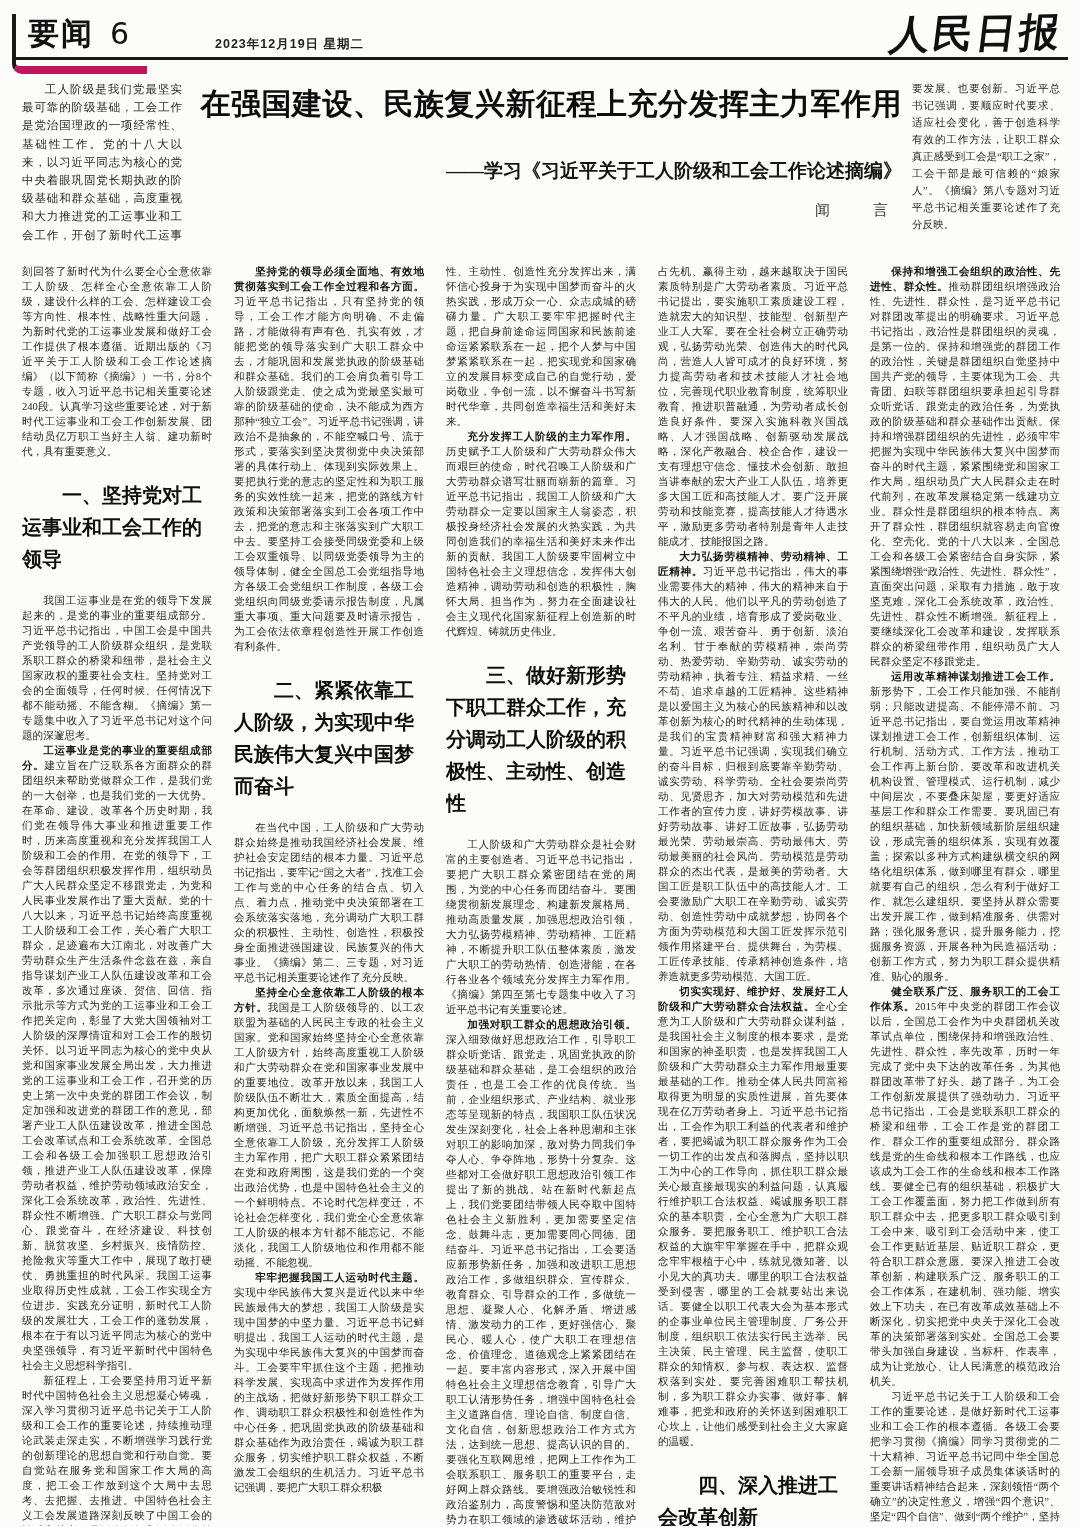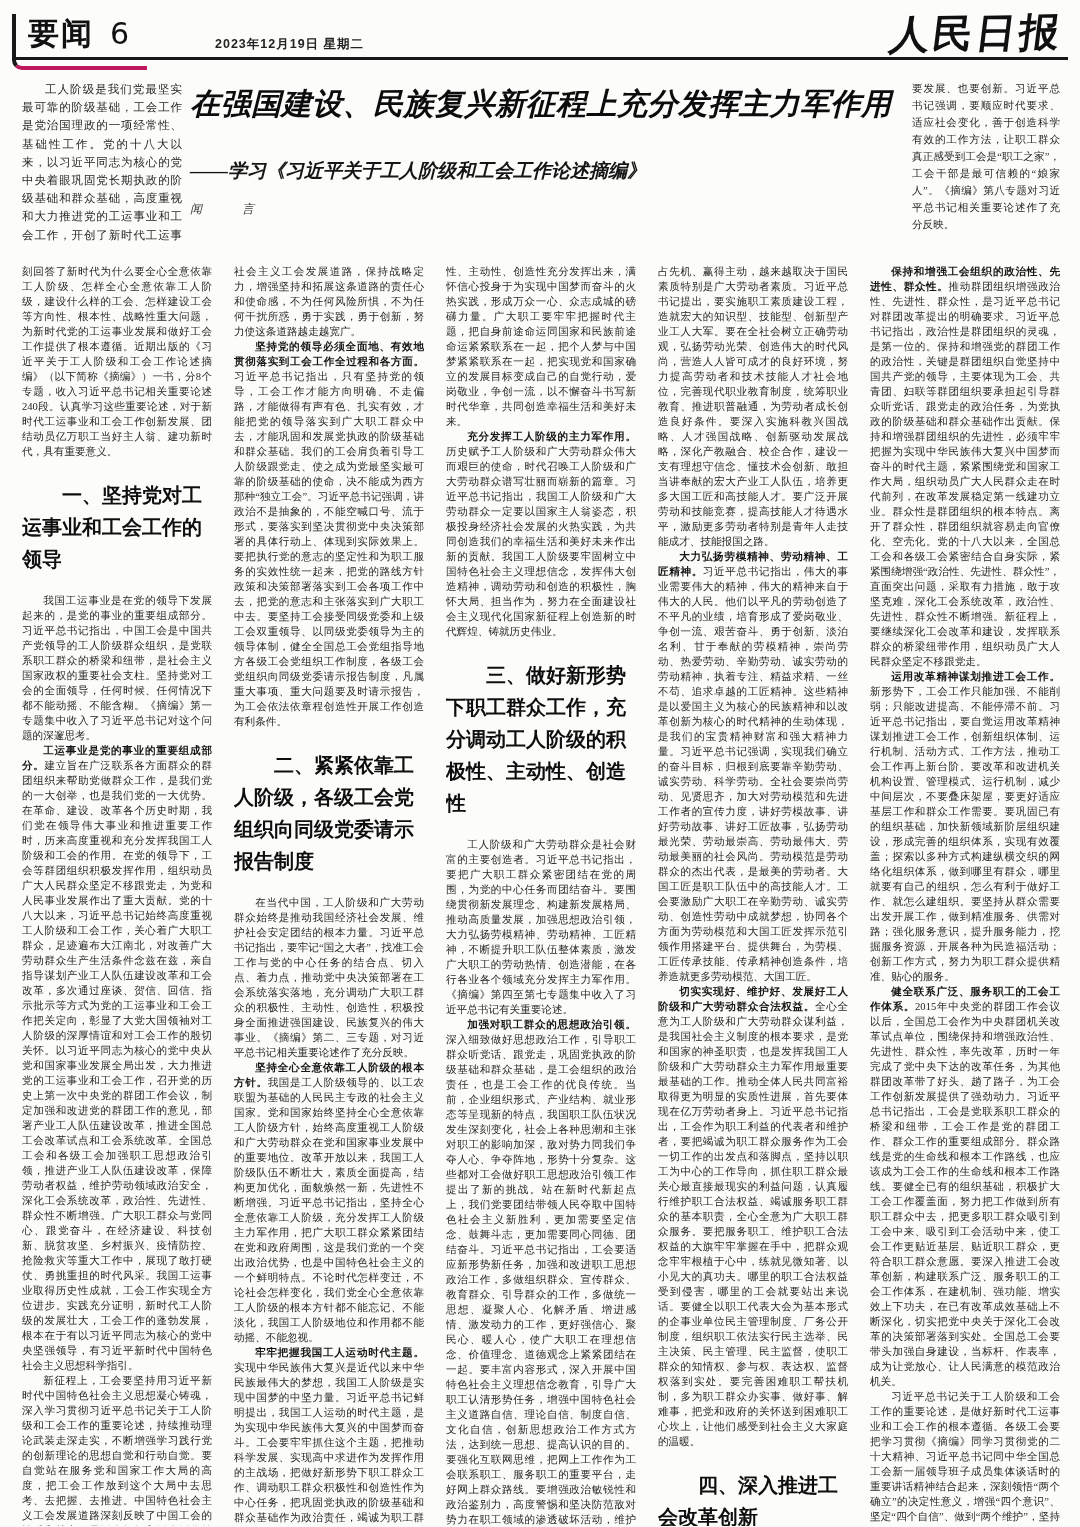--- a/index.html
+++ b/index.html
@@ -1,36 +1,36 @@
 <!DOCTYPE html>
 <html><head>
 <meta charset="utf-8">
 <style>
   html,body{margin:0;padding:0;background:#e9e9e6;}
   .page{position:relative;width:1080px;height:1527px;margin:0 auto;background:#fcfcfa;
         font-family:"Liberation Serif","DejaVu Serif",serif;color:#242424;overflow:hidden;}
   
   .header-rule{position:absolute;left:16px;right:12px;top:57px;height:3px;background:#181818;}
   .yw-box{position:absolute;left:12px;top:14px;height:52px;padding:0 18px 0 12px;
-          border-left:4px solid #181818;border-bottom:4px solid #be185d;
+          border-left:4px solid #181818;border-bottom:8px solid #be185d;
           border-bottom-left-radius:10px;display:flex;align-items:flex-start;gap:16px;}
   .section-label{font-family:"Liberation Sans","DejaVu Sans",sans-serif;font-weight:700;
                  font-size:31px;line-height:40px;letter-spacing:2px;color:#111;}
   .page-number{font-family:"DejaVu Sans",sans-serif;font-weight:500;font-size:30px;line-height:40px;color:#111;}
   .pub-date{position:absolute;left:215px;top:36px;font-family:"Liberation Sans",sans-serif;
             font-weight:700;font-size:12.5px;color:#222;letter-spacing:1px;}
   .masthead{position:absolute;right:18px;top:6px;font-family:"DejaVu Serif",serif;font-weight:700;
             font-size:40px;letter-spacing:3px;color:#101010;transform:skewX(-8deg) rotate(-1deg);}
   
-  .headline-block{position:absolute;left:190px;top:86px;width:712px;text-align:left;font-style:italic;}
+  .headline-block{position:absolute;left:190px;top:86px;width:712px;text-align:right;}
   .main-title{font-family:"Liberation Sans","DejaVu Sans",sans-serif;font-weight:900;
               font-size:30px;line-height:1.2;letter-spacing:0.5px;color:#0c0c0c;}
   .sub-title{margin-top:36px;font-family:"Liberation Serif",serif;font-weight:700;
              font-size:19px;color:#151515;}
-  .byline{margin-top:17px;font-size:12px;letter-spacing:14px;color:#3a3a3a;}
+  .byline{margin-top:17px;font-size:15px;letter-spacing:14px;color:#3a3a3a;}
   
   .intro-col{position:absolute;left:22px;top:80px;width:160px;height:164px;overflow:hidden;
              font-size:11.5px;line-height:18.2px;text-align:justify;text-indent:2em;color:#262626;}
   .topright-col{position:absolute;left:912px;top:80px;width:148px;height:164px;overflow:hidden;
              font-size:10.6px;line-height:17px;text-align:justify;color:#262626;}
   
   .col{position:absolute;top:264px;width:190px;height:1262px;overflow:hidden;
        font-size:10.6px;line-height:15px;text-align:justify;color:#262626;}
   .col-1{left:22px;} .col-2{left:234px;} .col-3{left:446px;} .col-4{left:658px;} .col-5{left:870px;}
   .para{margin:0;text-indent:2em;}
@@ -65,23 +65,22 @@
   <div class="topright-col">要发展、也要创新。习近平总书记强调，要顺应时代要求、适应社会变化，善于创造科学有效的工作方法，让职工群众真正感受到工会是“职工之家”，工会干部是最可信赖的“娘家人”。《摘编》第八专题对习近平总书记相关重要论述作了充分反映。</div>
 
   <div class="col col-1">
       <p class="para cont">刻回答了新时代为什么要全心全意依靠工人阶级、怎样全心全意依靠工人阶级，建设什么样的工会、怎样建设工会等方向性、根本性、战略性重大问题，为新时代党的工运事业发展和做好工会工作提供了根本遵循。近期出版的《习近平关于工人阶级和工会工作论述摘编》（以下简称《摘编》）一书，分8个专题，收入习近平总书记相关重要论述240段。认真学习这些重要论述，对于新时代工运事业和工会工作创新发展、团结动员亿万职工当好主人翁、建功新时代，具有重要意义。</p>
       <div class="sec-h">一、坚持党对工运事业和工会工作的领导</div>
       <p class="para">我国工运事业是在党的领导下发展起来的，是党的事业的重要组成部分。习近平总书记指出，中国工会是中国共产党领导的工人阶级群众组织，是党联系职工群众的桥梁和纽带，是社会主义国家政权的重要社会支柱。坚持党对工会的全面领导，任何时候、任何情况下都不能动摇、不能含糊。《摘编》第一专题集中收入了习近平总书记对这个问题的深邃思考。</p>
       <p class="para"><b class="lead">工运事业是党的事业的重要组成部分。</b>建立旨在广泛联系各方面群众的群团组织来帮助党做群众工作，是我们党的一大创举，也是我们党的一大优势。在革命、建设、改革各个历史时期，我们党在领导伟大事业和推进重要工作时，历来高度重视和充分发挥我国工人阶级和工会的作用。在党的领导下，工会等群团组织积极发挥作用，组织动员广大人民群众坚定不移跟党走，为党和人民事业发展作出了重大贡献。党的十八大以来，习近平总书记始终高度重视工人阶级和工会工作，关心着广大职工群众，足迹遍布大江南北，对改善广大劳动群众生产生活条件念兹在兹，亲自指导谋划产业工人队伍建设改革和工会改革，多次通过座谈、贺信、回信、指示批示等方式为党的工运事业和工会工作把关定向，彰显了大党大国领袖对工人阶级的深厚情谊和对工会工作的殷切关怀。以习近平同志为核心的党中央从党和国家事业发展全局出发，大力推进党的工运事业和工会工作，召开党的历史上第一次中央党的群团工作会议，制定加强和改进党的群团工作的意见，部署产业工人队伍建设改革，推进全国总工会改革试点和工会系统改革。全国总工会和各级工会加强职工思想政治引领，推进产业工人队伍建设改革，保障劳动者权益，维护劳动领域政治安全，深化工会系统改革，政治性、先进性、群众性不断增强。广大职工群众与党同心、跟党奋斗，在经济建设、科技创新、脱贫攻坚、乡村振兴、疫情防控、抢险救灾等重大工作中，展现了敢打硬仗、勇挑重担的时代风采。我国工运事业取得历史性成就，工会工作实现全方位进步。实践充分证明，新时代工人阶级的发展壮大，工会工作的蓬勃发展，根本在于有以习近平同志为核心的党中央坚强领导，有习近平新时代中国特色社会主义思想科学指引。</p>
       <p class="para">新征程上，工会要坚持用习近平新时代中国特色社会主义思想凝心铸魂，深入学习贯彻习近平总书记关于工人阶级和工会工作的重要论述，持续推动理论武装走深走实，不断增强学习践行党的创新理论的思想自觉和行动自觉。要自觉站在服务党和国家工作大局的高度，把工会工作放到这个大局中去思考、去把握、去推进。中国特色社会主义工会发展道路深刻反映了中国工会的性质和特点，是工会组织和工会工作始终沿着正确方向前进的重要保证。坚持党的领导，就要坚持中国特色</p>
     </div>
   <div class="col col-2">
-      <p class="para cont">社会主义工会发展道路，保持战略定力，增强坚持和拓展这条道路的责任心和使命感，不为任何风险所惧，不为任何干扰所惑，勇于实践，勇于创新，努力使这条道路越走越宽广。</p>
       <p class="para"><b class="lead">坚持党的领导必须全面地、有效地贯彻落实到工会工作全过程和各方面。</b>习近平总书记指出，只有坚持党的领导，工会工作才能方向明确、不走偏路，才能做得有声有色、扎实有效，才能把党的领导落实到广大职工群众中去，才能巩固和发展党执政的阶级基础和群众基础。我们的工会肩负着引导工人阶级跟党走、使之成为党最坚实最可靠的阶级基础的使命，决不能成为西方那种“独立工会”。习近平总书记强调，讲政治不是抽象的，不能空喊口号、流于形式，要落实到坚决贯彻党中央决策部署的具体行动上、体现到实际效果上。要把执行党的意志的坚定性和为职工服务的实效性统一起来，把党的路线方针政策和决策部署落实到工会各项工作中去，把党的意志和主张落实到广大职工中去。要坚持工会接受同级党委和上级工会双重领导、以同级党委领导为主的领导体制，健全全国总工会党组指导地方各级工会党组织工作制度，各级工会党组织向同级党委请示报告制度，凡属重大事项、重大问题要及时请示报告，为工会依法依章程创造性开展工作创造有利条件。</p>
-      <div class="sec-h">二、紧紧依靠工人阶级，各级工会党组织向同级党委请示报告制度</div>
+      <div class="sec-h">二、紧紧依靠工人阶级，为实现中华民族伟大复兴中国梦而奋斗</div>
       <p class="para">在当代中国，工人阶级和广大劳动群众始终是推动我国经济社会发展、维护社会安定团结的根本力量。习近平总书记指出，要牢记“国之大者”，找准工会工作与党的中心任务的结合点、切入点、着力点，推动党中央决策部署在工会系统落实落地，充分调动广大职工群众的积极性、主动性、创造性，积极投身全面推进强国建设、民族复兴的伟大事业。《摘编》第二、三专题，对习近平总书记相关重要论述作了充分反映。</p>
       <p class="para"><b class="lead">坚持全心全意依靠工人阶级的根本方针。</b>我国是工人阶级领导的、以工农联盟为基础的人民民主专政的社会主义国家。党和国家始终坚持全心全意依靠工人阶级方针，始终高度重视工人阶级和广大劳动群众在党和国家事业发展中的重要地位。改革开放以来，我国工人阶级队伍不断壮大，素质全面提高，结构更加优化，面貌焕然一新，先进性不断增强。习近平总书记指出，坚持全心全意依靠工人阶级，充分发挥工人阶级主力军作用，把广大职工群众紧紧团结在党和政府周围，这是我们党的一个突出政治优势，也是中国特色社会主义的一个鲜明特点。不论时代怎样变迁，不论社会怎样变化，我们党全心全意依靠工人阶级的根本方针都不能忘记、不能淡化，我国工人阶级地位和作用都不能动摇、不能忽视。</p>
       <p class="para"><b class="lead">牢牢把握我国工人运动时代主题。</b>实现中华民族伟大复兴是近代以来中华民族最伟大的梦想，我国工人阶级是实现中国梦的中坚力量。习近平总书记鲜明提出，我国工人运动的时代主题，是为实现中华民族伟大复兴的中国梦而奋斗。工会要牢牢抓住这个主题，把推动科学发展、实现高中求进作为发挥作用的主战场，把做好新形势下职工群众工作、调动职工群众积极性和创造性作为中心任务，把巩固党执政的阶级基础和群众基础作为政治责任，竭诚为职工群众服务，切实维护职工群众权益，不断激发工会组织的生机活力。习近平总书记强调，要把广大职工群众积极</p>
     </div>
   <div class="col col-3">
       <p class="para cont">性、主动性、创造性充分发挥出来，满怀信心投身于为实现中国梦而奋斗的火热实践，形成万众一心、众志成城的磅礴力量。广大职工要牢牢把握时代主题，把自身前途命运同国家和民族前途命运紧紧联系在一起，把个人梦与中国梦紧紧联系在一起，把实现党和国家确立的发展目标变成自己的自觉行动，爱岗敬业，争创一流，以不懈奋斗书写新时代华章，共同创造幸福生活和美好未来。</p>
       <p class="para"><b class="lead">充分发挥工人阶级的主力军作用。</b>历史赋予工人阶级和广大劳动群众伟大而艰巨的使命，时代召唤工人阶级和广大劳动群众谱写壮丽而崭新的篇章。习近平总书记指出，我国工人阶级和广大劳动群众一定要以国家主人翁姿态，积极投身经济社会发展的火热实践，为共同创造我们的幸福生活和美好未来作出新的贡献。我国工人阶级要牢固树立中国特色社会主义理想信念，发挥伟大创造精神，调动劳动和创造的积极性，胸怀大局、担当作为，努力在全面建设社会主义现代化国家新征程上创造新的时代辉煌、铸就历史伟业。</p>
       <div class="sec-h">三、做好新形势下职工群众工作，充分调动工人阶级的积极性、主动性、创造性</div>
       <p class="para">工人阶级和广大劳动群众是社会财富的主要创造者。习近平总书记指出，要把广大职工群众紧密团结在党的周围，为党的中心任务而团结奋斗。要围绕贯彻新发展理念、构建新发展格局、推动高质量发展，加强思想政治引领，大力弘扬劳模精神、劳动精神、工匠精神，不断提升职工队伍整体素质，激发广大职工的劳动热情、创造潜能，在各行各业各个领域充分发挥主力军作用。《摘编》第四至第七专题集中收入了习近平总书记有关重要论述。</p>
       <p class="para"><b class="lead">加强对职工群众的思想政治引领。</b>深入细致做好思想政治工作，引导职工群众听党话、跟党走，巩固党执政的阶级基础和群众基础，是工会组织的政治责任，也是工会工作的优良传统。当前，企业组织形式、产业结构、就业形态等呈现新的特点，我国职工队伍状况发生深刻变化，社会上各种思潮和主张对职工的影响加深，敌对势力同我们争夺人心、争夺阵地，形势十分复杂。这些都对工会做好职工思想政治引领工作提出了新的挑战。站在新时代新起点上，我们党要团结带领人民夺取中国特色社会主义新胜利，更加需要坚定信念、鼓舞斗志，更加需要同心同德、团结奋斗。习近平总书记指出，工会要适应新形势新任务，加强和改进职工思想政治工作，多做组织群众、宣传群众、教育群众、引导群众的工作，多做统一思想、凝聚人心、化解矛盾、增进感情、激发动力的工作，更好强信心、聚民心、暖人心，使广大职工在理想信念、价值理念、道德观念上紧紧团结在一起。要丰富内容形式，深入开展中国特色社会主义理想信念教育，引导广大职工认清形势任务，增强中国特色社会主义道路自信、理论自信、制度自信、文化自信，创新思想政治工作方式方法，达到统一思想、提高认识的目的。要强化互联网思维，把网上工作作为工会联系职工、服务职工的重要平台，走好网上群众路线。要增强政治敏锐性和政治鉴别力，高度警惕和坚决防范敌对势力在职工领域的渗透破坏活动，维护职工队伍和谐稳定，把广大职工更加紧密团结在党的周围。</p>

